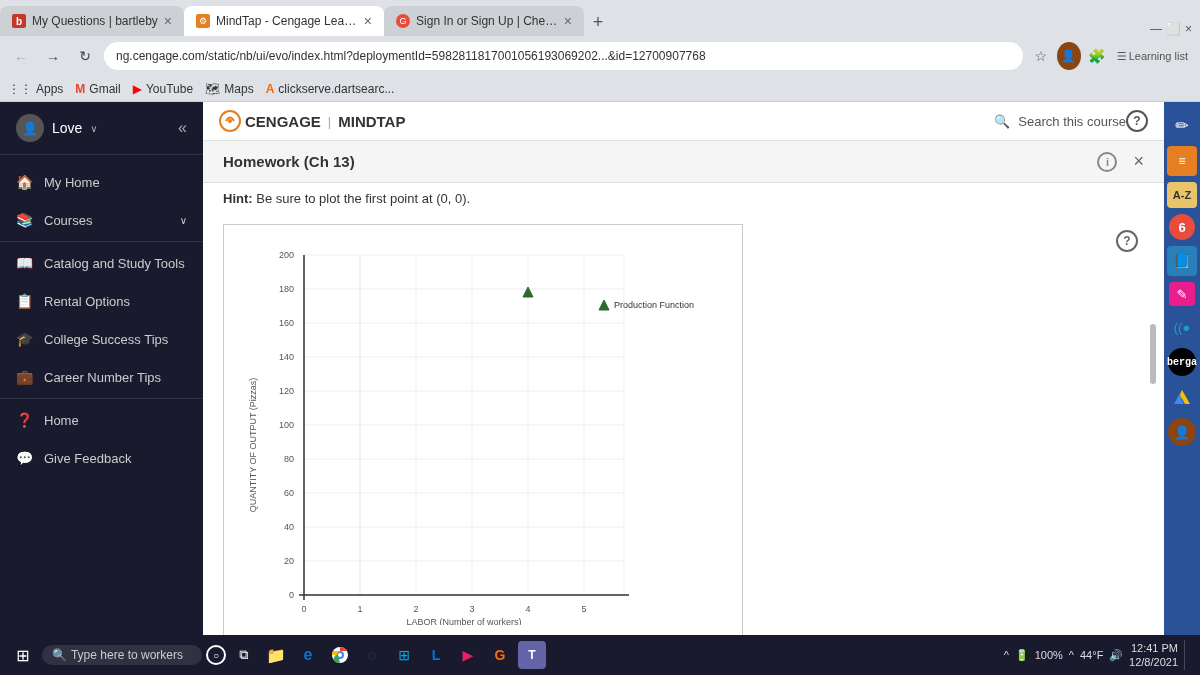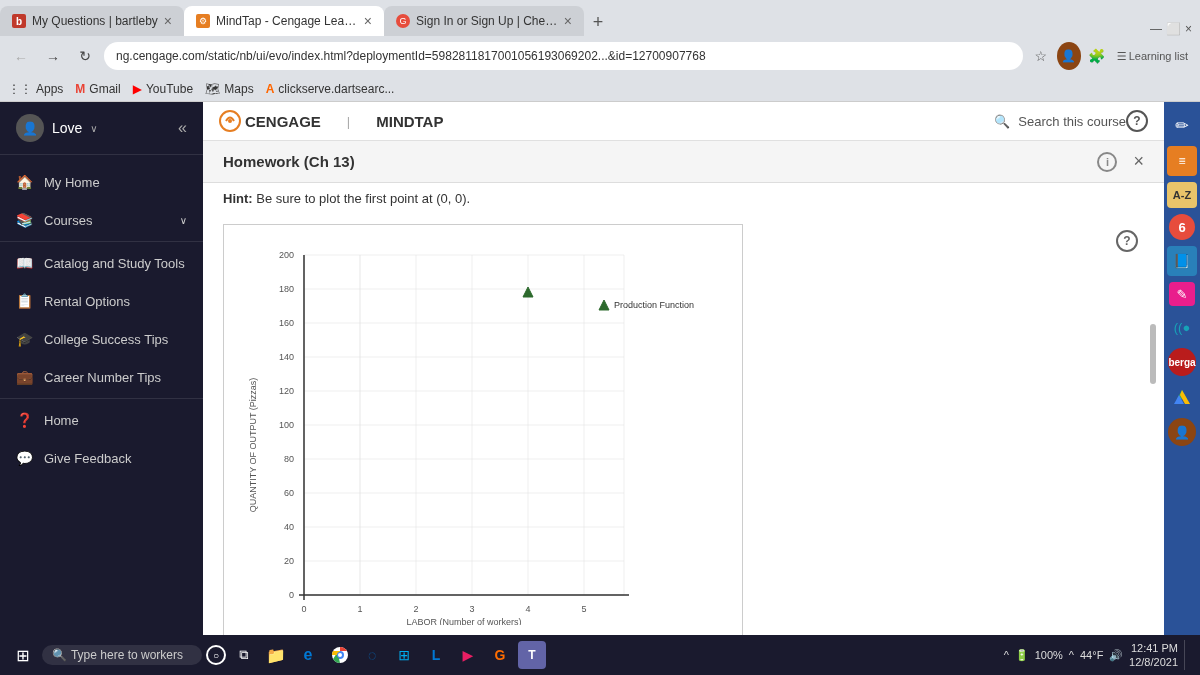--- a/index.html
+++ b/index.html
@@ -48,21 +48,21 @@
     .sidebar-item-icon { width: 18px; height: 18px; display: flex; align-items: center; justify-content: center; flex-shrink: 0; font-size: 14px; color: #aaa; }
     .sidebar-item-label { flex: 1; }
     .sidebar-courses { display: flex; align-items: center; gap: 10px; padding: 10px 16px; cursor: pointer; color: #ccc; font-size: 13px; }
     .courses-chevron { margin-left: auto; font-size: 10px; }
 
     
     .main-content { flex: 1; display: flex; flex-direction: column; background: #fff; overflow: hidden; }
 
     
     .mindtap-header { display: flex; align-items: center; padding: 8px 16px; border-bottom: 1px solid #e0e0e0; background: #fff; }
-    .mindtap-logo { display: flex; align-items: center; gap: 22px; }
+    .mindtap-logo { display: flex; align-items: center; gap: 3px; }
     .cengage-logo { display: flex; align-items: center; gap: 4px; }
     .cengage-text { font-size: 15px; font-weight: 600; color: #333; }
     .mindtap-divider { color: #aaa; margin: 0 4px; }
     .mindtap-text { font-size: 15px; font-weight: 600; color: #333; }
     .header-search { margin-left: auto; display: flex; align-items: center; gap: 8px; color: #555; font-size: 13px; }
     .header-help { width: 22px; height: 22px; border-radius: 50%; border: 2px solid #555; display: flex; align-items: center; justify-content: center; font-size: 12px; cursor: pointer; font-weight: bold; color: #555; }
 
     
     .homework-panel { flex: 1; overflow-y: auto; }
     .homework-header { display: flex; align-items: center; padding: 10px 20px; background: #f5f5f5; border-bottom: 1px solid #ddd; gap: 16px; }
@@ -80,21 +80,21 @@
 
     
     .right-panel { width: 36px; background: #2a5298; display: flex; flex-direction: column; align-items: center; padding: 8px 0; gap: 6px; flex-shrink: 0; }
     .right-icon { width: 30px; height: 30px; display: flex; align-items: center; justify-content: center; cursor: pointer; color: white; font-size: 16px; border-radius: 4px; }
     .right-icon.orange { background: #e67e22; border-radius: 4px; }
     .right-icon.az { background: #e9c46a; color: #333; font-size: 11px; font-weight: bold; border-radius: 4px; width: 30px; height: 26px; }
     .right-icon.red-circle { background: #e74c3c; border-radius: 50%; width: 26px; height: 26px; }
     .right-icon.blue-book { background: #2980b9; border-radius: 4px; }
     .right-icon.pink-note { background: #e91e8c; border-radius: 4px; width: 26px; height: 24px; }
     .right-icon.teal-wifi { color: #17a2b8; font-size: 14px; }
-    .right-icon.blue-circle { background: #b91c1c; border-radius: 50%; width: 28px; height: 28px; font-size: 11px; }
+    .right-icon.blue-circle { background: #000000; border-radius: 50%; width: 28px; height: 28px; font-size: 11px; font-family: Liberation Mono, monospace; }
     .right-icon.google-drive { font-size: 14px; }
     .right-icon.brown-circle { background: #8B4513; border-radius: 50%; width: 28px; height: 28px; }
 
     
     .taskbar { height: 40px; background: #1a1a2e; display: flex; align-items: center; padding: 0 8px; gap: 4px; flex-shrink: 0; }
     .taskbar-start { width: 30px; height: 30px; display: flex; align-items: center; justify-content: center; cursor: pointer; color: white; font-size: 16px; }
     .taskbar-search { display: flex; align-items: center; gap: 4px; background: rgba(255,255,255,0.1); border-radius: 12px; padding: 3px 10px; color: #ccc; font-size: 12px; cursor: pointer; min-width: 160px; }
     .taskbar-icon { width: 28px; height: 28px; display: flex; align-items: center; justify-content: center; cursor: pointer; border-radius: 4px; }
     .taskbar-spacer { flex: 1; }
     .taskbar-tray { display: flex; align-items: center; gap: 6px; color: #ddd; font-size: 11px; }

